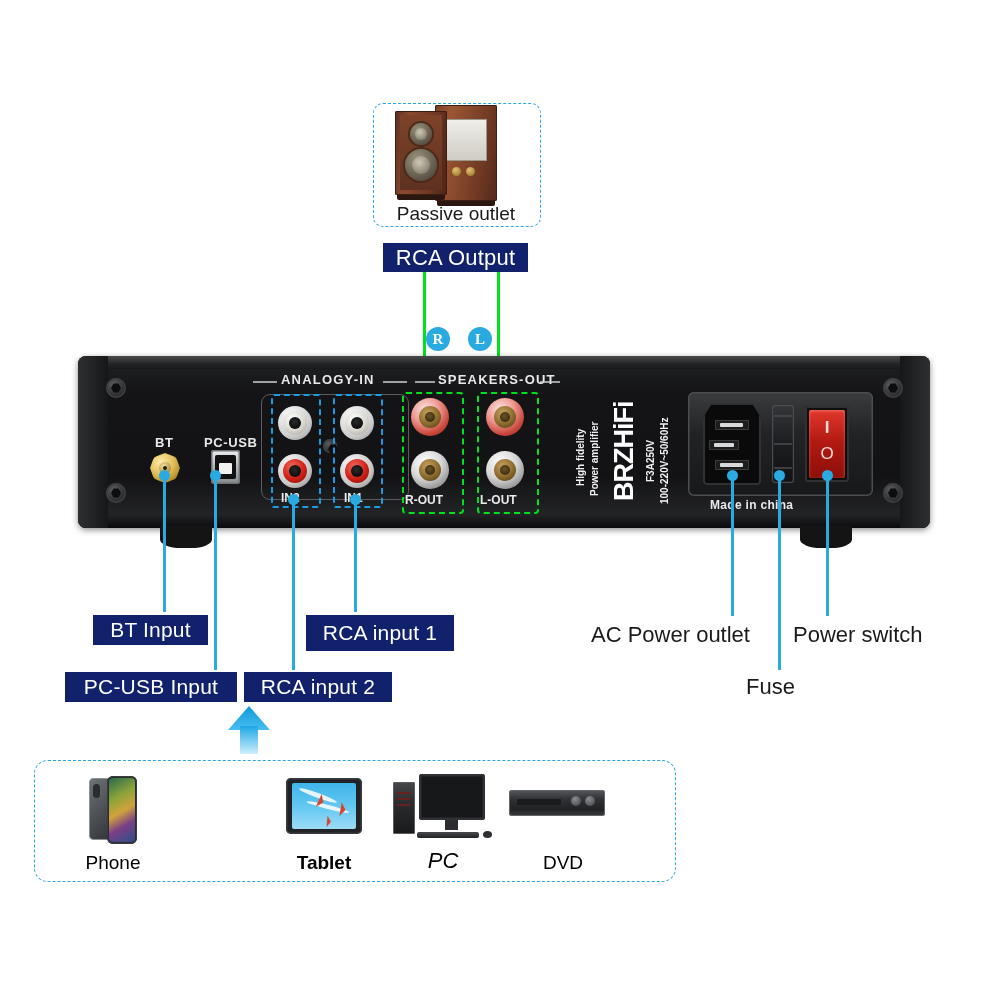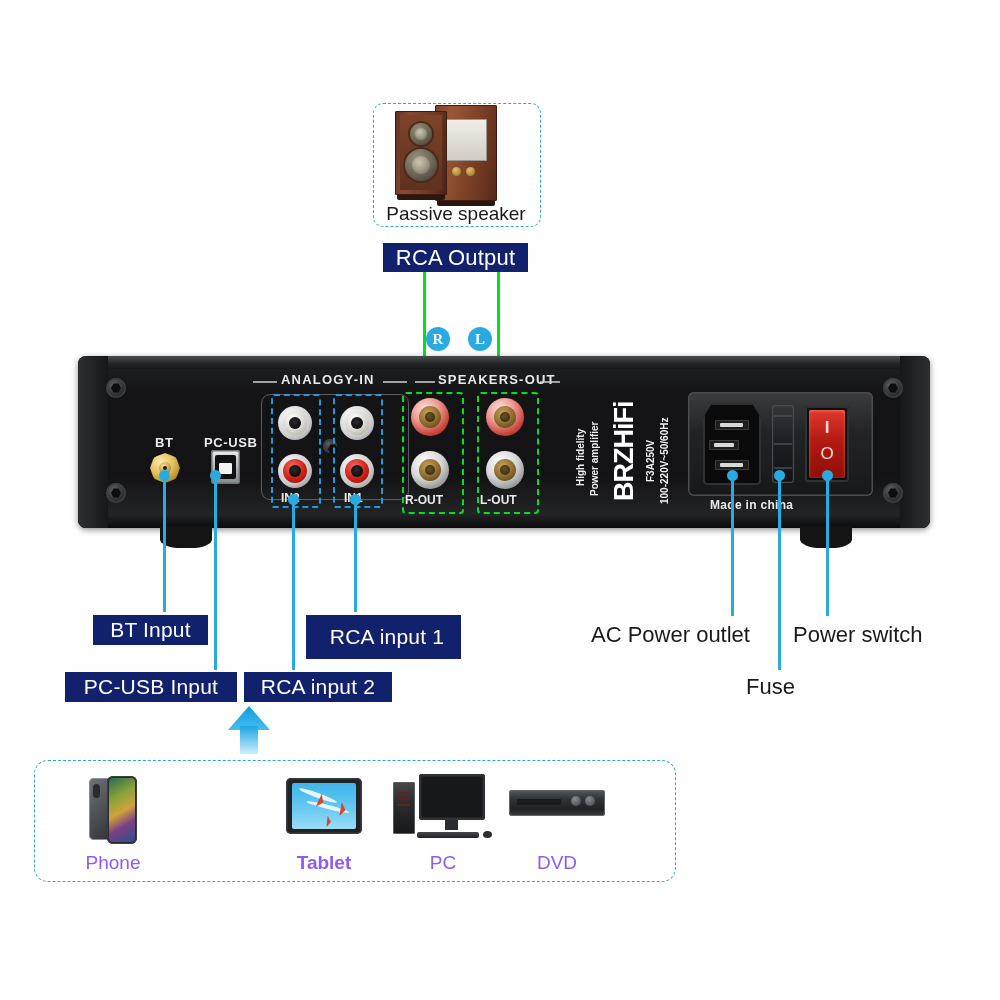--- a/index.html
+++ b/index.html
@@ -194,21 +194,21 @@
   .spk-right .plate{position:absolute;left:10px;top:14px;width:40px;height:40px;
     background:linear-gradient(180deg,#efeee9,#cfcdc4);border:1px solid #9a978e;}
   .spk-right .term{position:absolute;width:9px;height:9px;border-radius:50%;
     background:radial-gradient(circle at 38% 32%,#e6c070,#8a6a22);}
   .spk-foot{position:absolute;height:5px;background:#2c1710;border-radius:0 0 2px 2px;}
 
   
   #dev-panel{position:absolute;left:34px;top:760px;width:640px;height:120px;}
   .dev{position:absolute;text-align:center;}
   .dev .label{position:absolute;left:50%;transform:translateX(-50%);
-    bottom:0;color:#8b5cf6;white-space:nowrap;font-family:"Liberation Sans",sans-serif;}
+    bottom:0;color:#000000;white-space:nowrap;font-family:"Liberation Sans",sans-serif;}
   .devart{position:absolute;left:50%;transform:translateX(-50%);top:0;}
 
   
   .phone-back{position:absolute;left:0;top:2px;width:26px;height:62px;border-radius:5px;
     background:linear-gradient(135deg,#6f7276,#4a4d51 55%,#2e3134);box-shadow:inset 0 0 0 1px #8c8f93;}
   .phone-cam{position:absolute;left:4px;top:6px;width:7px;height:14px;border-radius:4px;background:#2a2c2f;}
   .phone-front{position:absolute;left:18px;top:0;width:30px;height:68px;border-radius:6px;
     background:#1b1c1e;box-shadow:inset 0 0 0 1.5px #3b3d40;overflow:hidden;}
   .phone-screen{position:absolute;inset:2px;border-radius:4px;
     background:linear-gradient(150deg,#2b6a4d,#8aa33a 30%,#d0a23c 52%,#7a3f86 72%,#2d4e8a);}
@@ -282,21 +282,21 @@
       <div class="drv" style="left:10px;top:8px;width:22px;height:22px;">
         <div class="cone"></div>
       </div>
       <div class="drv" style="left:5px;top:34px;width:32px;height:32px;">
         <div class="cone"></div>
       </div>
     </div>
   </div>
   <div class="spk-foot" style="left:24px;top:92px;width:48px;"></div>
 
-  <div style="position:absolute;left:0;top:100px;width:166px;text-align:center;font-size:19px;color:#1a1a1a;">Passive speaker</div>
+  <div style="position:absolute;left:0;top:100px;width:166px;text-align:center;font-size:19px;color:#1a1a1a;">Passive outlet</div>
 </div>
 
 <div class="chip" style="left:383px;top:243px;width:145px;height:29px;font-size:22px;">RCA Output</div>
 
 <div class="lineV green" style="left:423px;top:272px;width:3px;height:122px;"></div>
 <div class="dot green" style="left:419px;top:388px;width:11px;height:11px;"></div>
 
 <div class="lineV green" style="left:497px;top:272px;width:3px;height:122px;"></div>
 <div class="dot green" style="left:493px;top:388px;width:11px;height:11px;"></div>
 
@@ -446,21 +446,21 @@
 
 <div class="dot" style="left:822px;top:470px;width:11px;height:11px;"></div>
 <div class="lineV" style="left:826px;top:476px;width:3px;height:140px;"></div>
 
 <div class="chip" style="left:93px;top:615px;width:115px;height:30px;font-size:21px;">BT Input</div>
 
 <div class="chip" style="left:65px;top:672px;width:172px;height:30px;font-size:21px;">PC-USB Input</div>
 
 <div class="chip" style="left:244px;top:672px;width:148px;height:30px;font-size:21px;">RCA input 2</div>
 
-<div class="chip" style="left:306px;top:615px;width:148px;height:44px;font-size:21px;padding-left:7px;">RCA input 1</div>
+<div class="chip" style="left:306px;top:615px;width:148px;height:36px;font-size:21px;">RCA input 1</div>
 
 <div class="plaintext" style="left:591px;top:622px;font-size:22px;">AC Power outlet</div>
 
 <div class="plaintext" style="left:746px;top:674px;font-size:22px;">Fuse</div>
 
 <div class="plaintext" style="left:793px;top:622px;font-size:22px;">Power  switch</div>
 
 <div id="uparrow">
   <div class="head"></div>
   <div class="shaft"></div>
@@ -503,27 +503,27 @@
       <div class="pc-tower">
         <i style="top:10px;"></i>
           <i style="top:16px;"></i>
           <i style="top:22px;"></i>
       </div>
       <div class="pc-mon"></div>
       <div class="pc-stand"></div>
       <div class="pc-kbd"></div>
       <div class="pc-mouse"></div>
     </div>
-    <div class="label" style="font-size:19px;">PC</div>
+    <div class="label" style="font-size:22px;font-style:italic;">PC</div>
   </div>
 
   <div class="dev" style="left:468px;top:16px;width:110px;height:98px;">
     <div class="devart" style="width:96px;height:56px;">
       <div class="dvd-body">
         <div class="dvd-tray"></div>
         <div class="dvd-dial" style="left:62px;"></div>
         <div class="dvd-dial" style="left:76px;"></div>
       </div>
     </div>
-    <div class="label" style="font-size:19px;">DVD</div>
+    <div class="label" style="font-size:19px;margin-left:6px;">DVD</div>
   </div>
 
 </div>
 
 </body></html>

